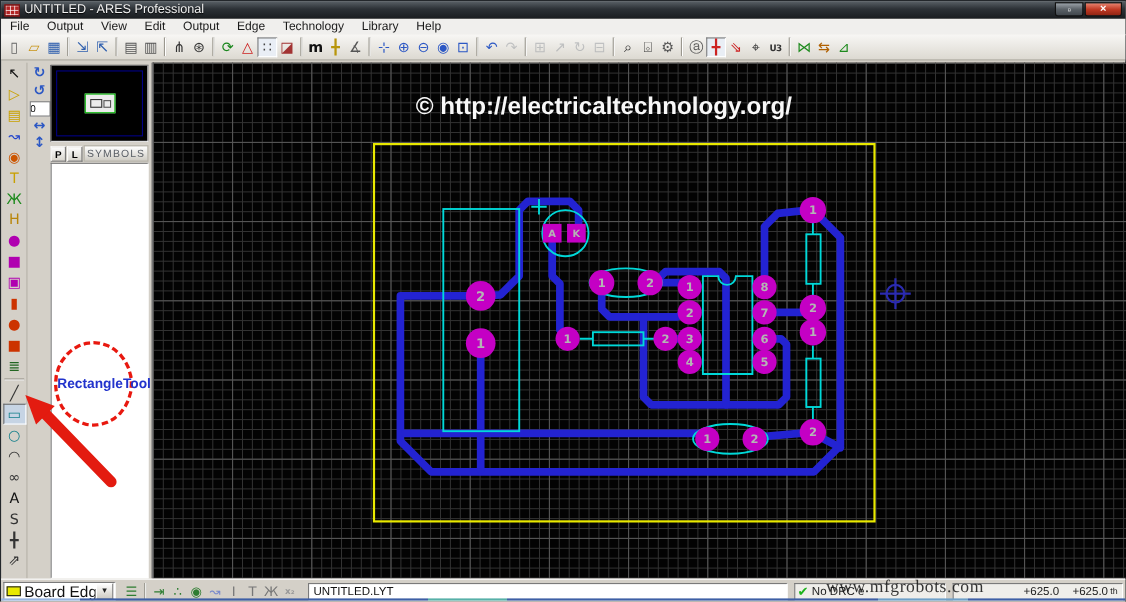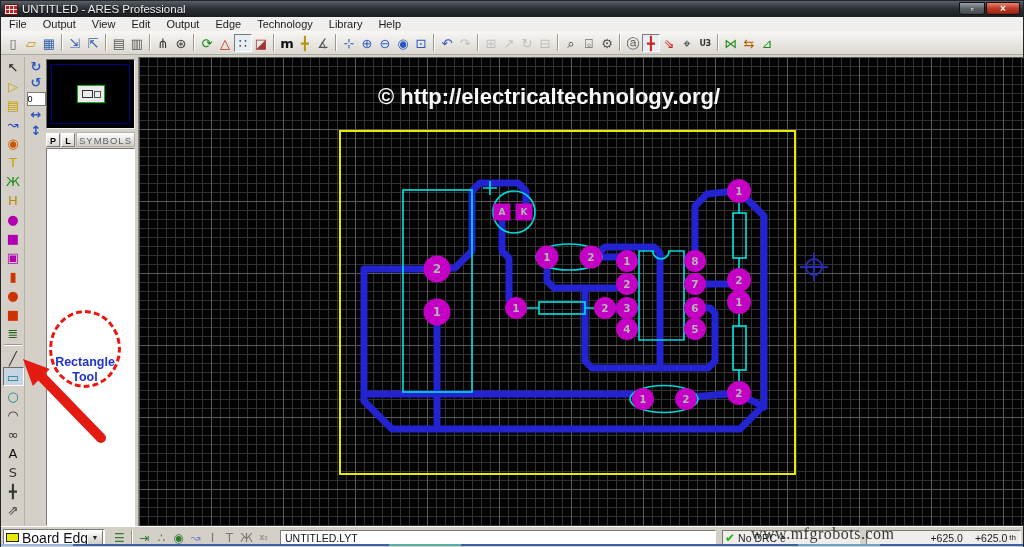--- a/index.html
+++ b/index.html
@@ -88,21 +88,21 @@
     display:flex;align-items:center;font-size:10.5px;color:#222;box-sizing:border-box;white-space:nowrap;overflow:hidden;}
   .drc-check{font-size:12px;font-weight:bold;margin:0 3px 0 2px;font-family:"DejaVu Sans",sans-serif;}
   .coord-panel{flex:1;height:16px;margin-left:6px;background:#efeeea;border:1px solid;border-color:#7a7a7a #fff #fff #7a7a7a;
     display:flex;align-items:center;justify-content:flex-end;font-size:10.5px;color:#222;box-sizing:border-box;padding-right:4px;}
   .coord-panel span{margin-left:12px;}
   .coord-panel sup{font-size:8px;margin-left:2px;}
   .bottom-strip{position:absolute;left:0;bottom:0;width:100%;height:2px;z-index:25;
     background:linear-gradient(90deg,#9ab6e0 0 7%,#3e5fa5 7% 38%,#57b0a8 38% 45%,#3e5fa5 45% 78%,#6fa0c8 78% 86%,#3e5fa5 86% 100%);}
   
   .callout{position:absolute;left:48px;top:309px;width:66px;height:72px;border:3px dashed #e8180f;border-radius:50%;
-    display:flex;flex-direction:column;align-items:center;justify-content:flex-end;z-index:55;background:transparent;}
+    display:flex;flex-direction:row;align-items:center;justify-content:flex-start;z-index:55;background:transparent;}
   .callout div{font-size:12.5px;font-weight:bold;line-height:15px;}
   .overlay{position:absolute;left:0;top:0;z-index:60;pointer-events:none;}
   .watermark{position:absolute;left:750px;top:524px;z-index:30;font-family:"Liberation Serif",serif;
     font-size:16px;color:#141414;opacity:.85;letter-spacing:.5px;pointer-events:none;}
 </style>
 </head>
 <body>
 
 <div class="window">
 

